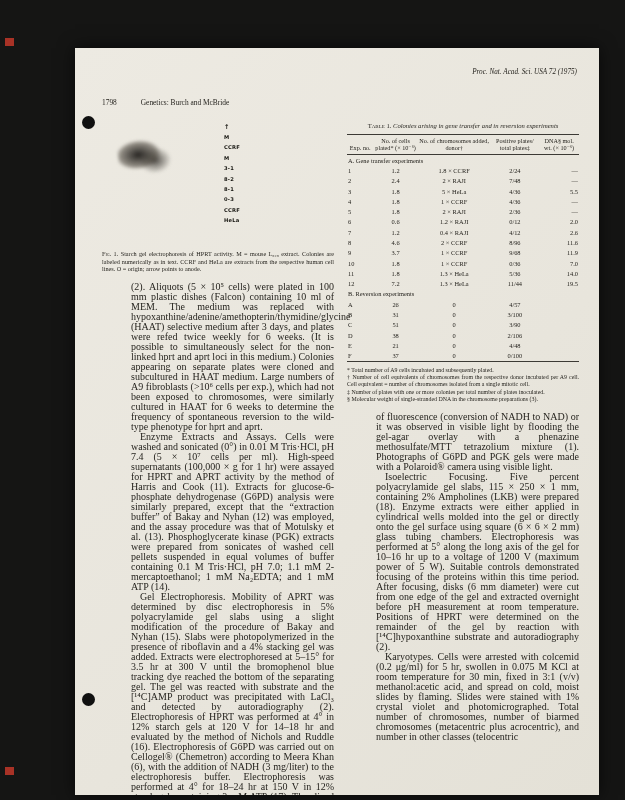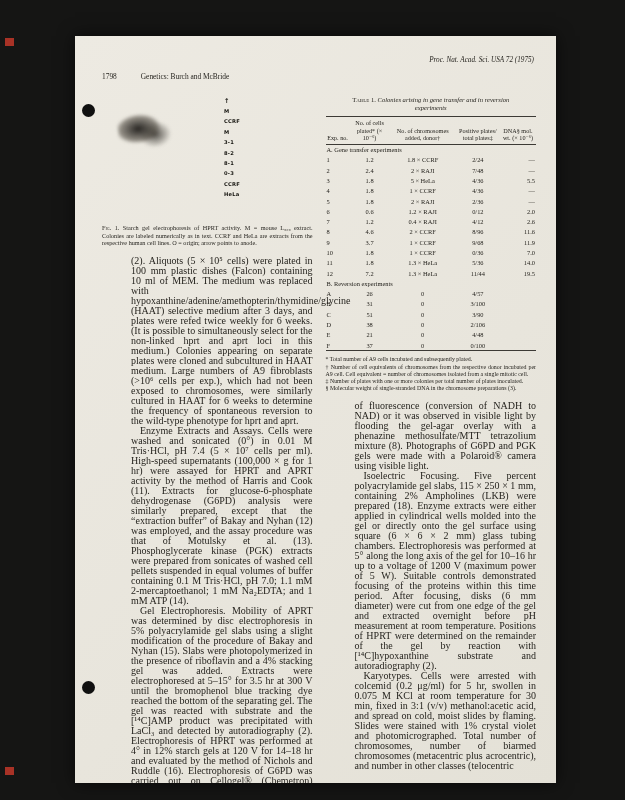--- a/index.html
+++ b/index.html
@@ -7,33 +7,33 @@
   body {
     background:#151514;
     font-family:"Liberation Serif","DejaVu Serif",serif;
     position:relative; overflow:hidden;
   }
   .red-mark { position:absolute; left:5px; width:9px; height:8px; background:#a83226; }
   .red-mark.top { top:38px; }
   .red-mark.bottom { top:767px; }
 
   .page {
-    position:absolute; left:75px; top:36px; width:481px; height:747px;
+    position:absolute; left:75px; top:48px; width:524px; height:747px;
     background:linear-gradient(135deg,#edeae2 0%,#e8e5dc 60%,#e4e1d7 100%);
     color:#26241f; box-shadow:0 0 16px rgba(0,0,0,0.65);
     overflow:hidden;
   }
   .hole { position:absolute; left:7px; width:13px; height:13px; border-radius:50%; background:#101010; }
   .hole-top { top:68px; }
   .hole-bottom { top:645px; }
 
   .page-inner { padding:20px 20px 0 27px; }
 
   .journal-line { text-align:right; font-style:italic; font-size:7.2px; line-height:9px; padding-right:2px; }
-  .running-head { margin-top:7px; font-size:7.4px; line-height:9px; }
+  .running-head { margin-top:21px; font-size:7.4px; line-height:9px; }
   .page-num { margin-right:24px; }
 
   .columns { display:flex; gap:13px; margin-top:15px; }
   .col { flex:1; min-width:0; }
 
   
   .figure { position:relative; height:128px; }
   .gel-blob {
     position:absolute; left:16px; top:16px; width:54px; height:38px;
     transform:rotate(-7deg); filter:blur(1.5px);
@@ -330,21 +330,21 @@
 
           <div class="footnote">* Total number of A9 cells incubated and subsequently plated.</div>
               <div class="footnote">† Number of cell equivalents of chromosomes from the respective donor incubated per A9 cell. Cell equivalent = number of chromosomes isolated from a single mitotic cell.</div>
               <div class="footnote">‡ Number of plates with one or more colonies per total number of plates inoculated.</div>
               <div class="footnote">§ Molecular weight of single-stranded DNA in the chromosome preparations (3).</div>
             </div>
 
         </div>
 
         <p class="para">
-          <span class="lead"></span><span>of fluorescence (conversion of NADH to NAD) or it was observed in visible light by flooding the gel-agar overlay with a phenazine methosulfate/MTT tetrazolium mixture (8). Photographs of G6PD and PGK gels were made with a Polaroid® camera using visible light.</span>
+          <span class="lead"></span><span>of fluorescence (conversion of NADH to NAD) or it was observed in visible light by flooding the gel-agar overlay with a phenazine methosulfate/MTT tetrazolium mixture (1). Photographs of G6PD and PGK gels were made with a Polaroid® camera using visible light.</span>
         </p>
 
         <p class="para indent">
           <span class="lead">Isoelectric Focusing. </span><span>Five percent polyacrylamide gel slabs, 115 × 250 × 1 mm, containing 2% Ampholines (LKB) were prepared (18). Enzyme extracts were either applied in cylindrical wells molded into the gel or directly onto the gel surface using square (6 × 6 × 2 mm) glass tubing chambers. Electrophoresis was performed at 5° along the long axis of the gel for 10–16 hr up to a voltage of 1200 V (maximum power of 5 W). Suitable controls demonstrated focusing of the proteins within this time period. After focusing, disks (6 mm diameter) were cut from one edge of the gel and extracted overnight before pH measurement at room temperature. Positions of HPRT were determined on the remainder of the gel by reaction with [¹⁴C]hypoxanthine substrate and autoradiography (2).</span>
         </p>
 
         <p class="para indent">
           <span class="lead">Karyotypes. </span><span>Cells were arrested with colcemid (0.2 μg/ml) for 5 hr, swollen in 0.075 M KCl at room temperature for 30 min, fixed in 3:1 (v/v) methanol:acetic acid, and spread on cold, moist slides by flaming. Slides were stained with 1% crystal violet and photomicrographed. Total number of chromosomes, number of biarmed chromosomes (metacentric plus acrocentric), and number in other classes (telocentric</span>
         </p>
 

